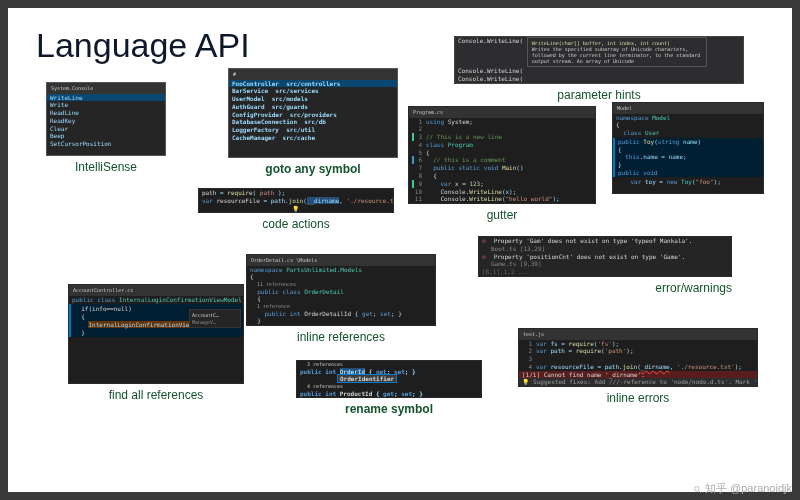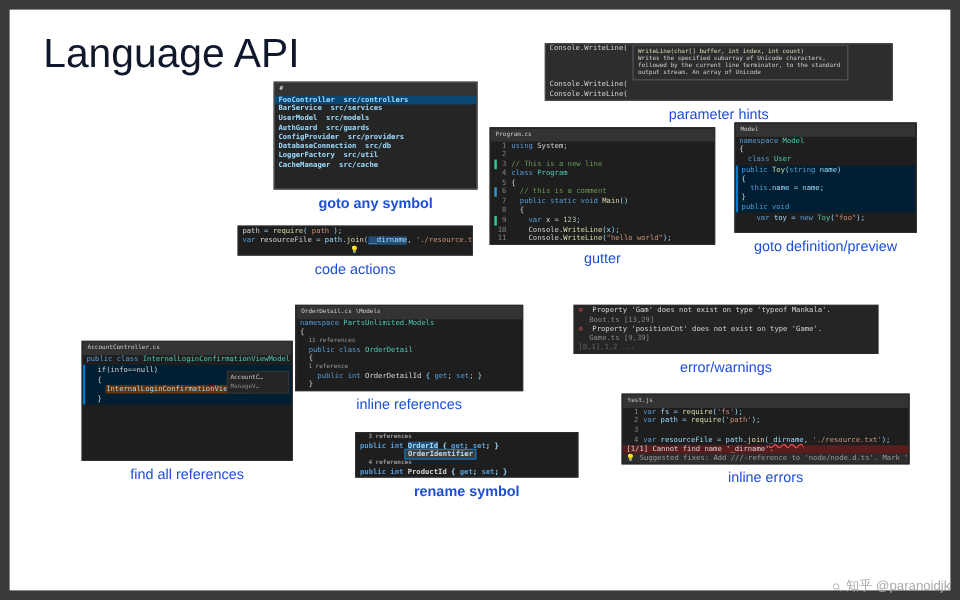--- a/index.html
+++ b/index.html
@@ -26,21 +26,21 @@
     margin-bottom: 8px;
   }
   .tile {
     position: absolute;
     display: flex;
     flex-direction: column;
     align-items: center;
   }
   .cap {
     font-size: 12px;
-    color: #1d4ed8;
+    color: #14532d;
     text-align: center;
     margin-top: 4px;
   }
   .shot {
     background: #1e1e1e;
     border: 1px solid #2a2a2a;
     overflow: hidden;
     font-family: Consolas, Menlo, monospace;
     font-size: 6px;
     line-height: 1.3;
@@ -85,20 +85,33 @@
       <div class="line"><span class="id">Console.WriteLine(</span> <span class="tip" style="display:inline-block; vertical-align:top; background:#2d2d30; border:1px solid #555; width:180px; white-space:normal;">
         <span class="fn">WriteLine(char[] buffer, int index, int count)</span><br>
         <span>Writes the specified subarray of Unicode characters, followed by the current line terminator, to the standard output stream. An array of Unicode</span>
       </span></div>
       <div class="line id">Console.WriteLine(</div>
       <div class="line id">Console.WriteLine(</div>
     </div>
     <div class="cap">parameter hints</div>
   </div>
 
+  <div class="tile" style="left:38px; top:74px;">
+    <div class="shot dark dropdown" style="width:120px; height:74px;">
+      <div class="hdr">System.Console</div>
+      <div class="line sel">WriteLine</div>
+      <div class="line">Write</div>
+      <div class="line">ReadLine</div>
+      <div class="line">ReadKey</div>
+      <div class="line">Clear</div>
+      <div class="line">Beep</div>
+      <div class="line">SetCursorPosition</div>
+    </div>
+    <div class="cap">IntelliSense</div>
+  </div>
 
   <div class="tile" style="left:220px; top:60px;font-weight:bold;">
     <div class="shot dark dropdown" style="width:170px; height:90px;">
       <div class="hdr">#</div>
       <div class="line sel">FooController  src/controllers</div>
       <div class="line">BarService  src/services</div>
       <div class="line">UserModel  src/models</div>
       <div class="line">AuthGuard  src/guards</div>
       <div class="line">ConfigProvider  src/providers</div>
       <div class="line">DatabaseConnection  src/db</div>
@@ -134,21 +147,20 @@
       <div class="line"><span class="kw">  class</span> <span class="ty">User</span></div>
       <div style="background:#001f33; border-left:2px solid #007acc; margin:1px 0;">
         <div class="line"><span class="kw">public</span> <span class="fn">Toy</span>(<span class="kw">string</span> name)</div>
         <div class="line id">{</div>
         <div class="line"><span class="kw">  this</span>.name = name;</div>
         <div class="line id">}</div>
         <div class="line"><span class="kw">public void</span></div>
       </div>
       <div class="line"><span class="kw">    var</span> toy = <span class="kw">new</span> <span class="ty">Toy</span>(<span class="str">"foo"</span>);</div>
     </div>
-    <div class="cap">goto definition/preview</div>
   </div>
 
 
   <div class="tile" style="left:190px; top:180px;">
     <div class="shot" style="width:196px;">
       <div class="line"><span class="id">path</span> = <span class="fn">require</span>(<span class="str"> path </span>);</div>
       <div class="line"><span class="kw">var</span> <span class="id">resourceFile</span> = path.<span class="fn">join</span>(<span class="hl">__dirname</span>, <span class="str">'./resource.txt'</span>);</div>
       <div class="line" style="text-align:center;"><span class="bulb">💡</span></div>
     </div>
     <div class="cap">code actions</div>
@@ -162,21 +174,21 @@
       <div class="codelens">11 references</div>
       <div class="line"><span class="kw">  public class</span> <span class="ty">OrderDetail</span></div>
       <div class="line id">  {</div>
       <div class="codelens">1 reference</div>
       <div class="line"><span class="kw">    public int</span> <span class="id">OrderDetailId</span> { <span class="kw">get</span>; <span class="kw">set</span>; }</div>
       <div class="line id">  }</div>
     </div>
     <div class="cap">inline references</div>
   </div>
 
-  <div class="tile" style="left:470px; top:246px;">
+  <div class="tile" style="left:470px; top:228px;align-items:flex-end;">
     <div class="shot dark" style="width:254px;">
       <div class="line"><span class="erroricon">⊘</span> <span class="id">Property 'Gam' does not exist on type 'typeof Mankala'.</span></div>
       <div class="line" style="color:#888; padding-left:12px;">Boot.ts [13,29]</div>
       <div class="line"><span class="erroricon">⊘</span> <span class="id">Property 'positionCnt' does not exist on type 'Game'.</span></div>
       <div class="line" style="color:#888; padding-left:12px;">Game.ts [9,39]</div>
       <div class="line" style="color:#666;">[8,1],1,2 ...</div>
     </div>
     <div class="cap">error/warnings</div>
   </div>
 

